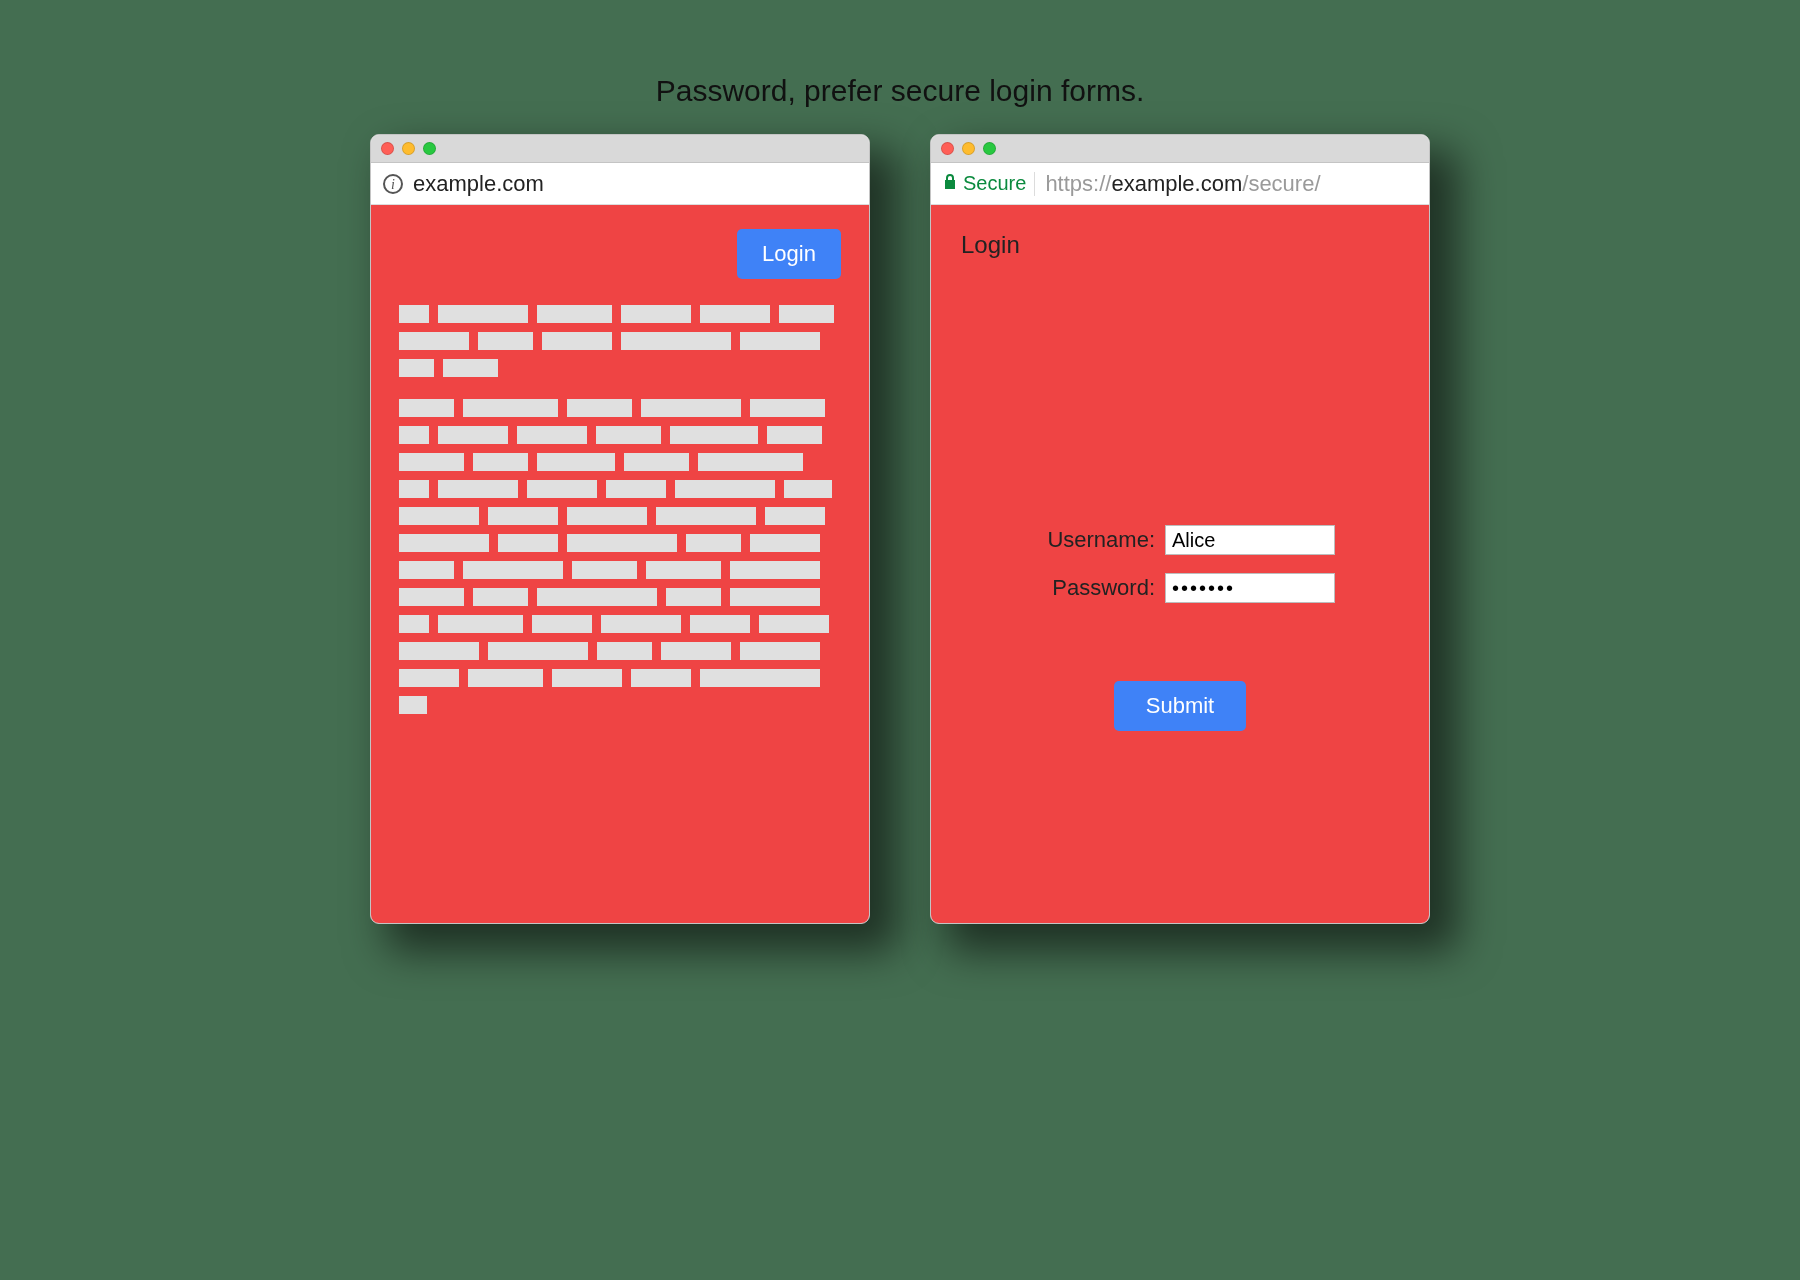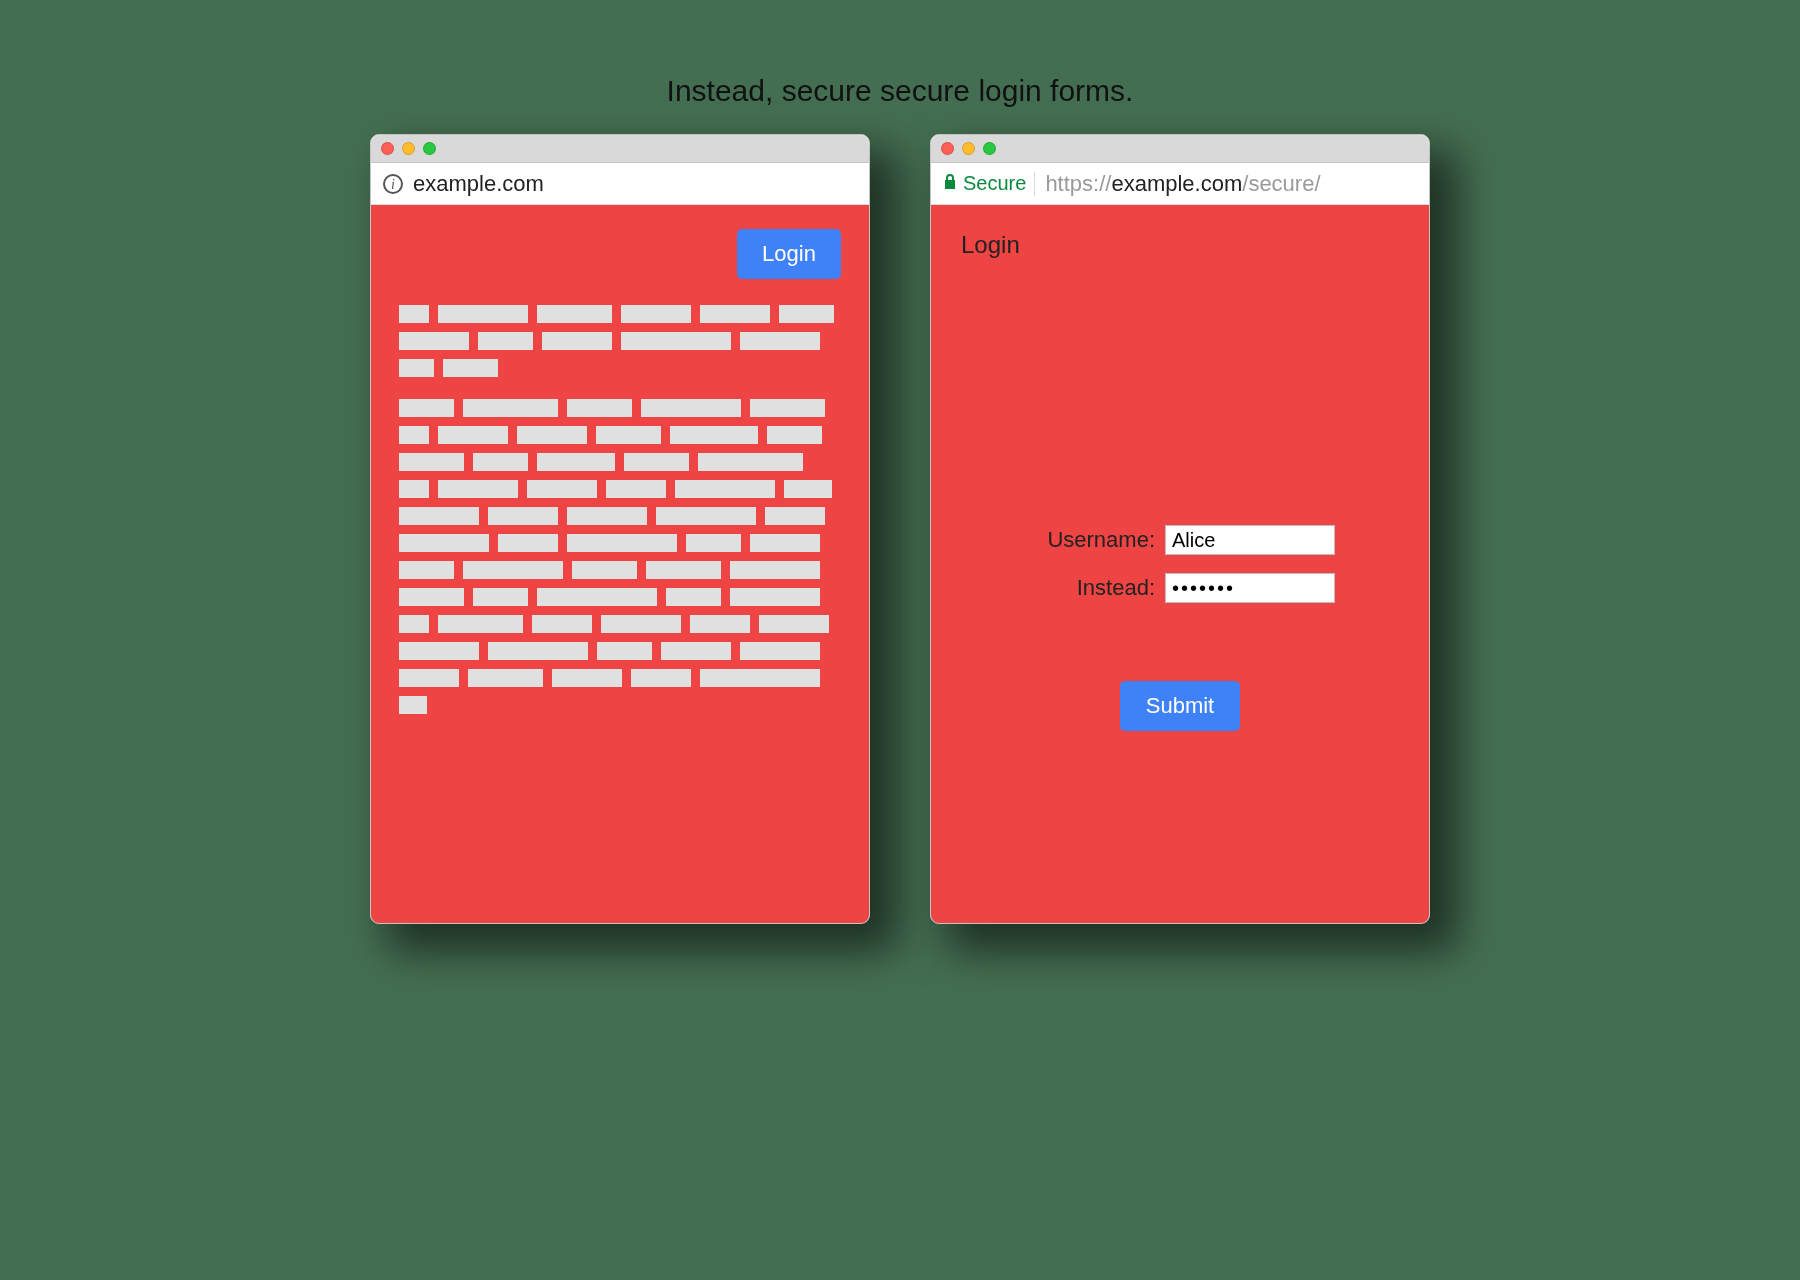--- a/index.html
+++ b/index.html
@@ -148,33 +148,33 @@
     font-size: 20px;
     padding: 0 6px;
     background: #fff;
   }
   .form-row input[type="password"] {
     letter-spacing: 2px;
     font-family: Arial, sans-serif;
   }
   .submit-btn {
     margin-top: 60px;
-    width: 120px; height: 50px;
+    width: 132px; height: 50px;
     background: #3f82f7;
     color: #fff;
     border: none;
     border-radius: 5px;
     font-size: 22px;
   }
 </style>
 </head>
 <body>
 
 <div class="stage">
-  <div class="caption">Instead, secure secure login forms.</div>
+  <div class="caption">Password, prefer secure login forms.</div>
 
   <div class="panels">
 
     <div class="browser-window">
       <div class="titlebar">
         <div class="tl-dot tl-red"></div>
         <div class="tl-dot tl-yellow"></div>
         <div class="tl-dot tl-green"></div>
       </div>
       <div class="addrbar">
@@ -283,21 +283,21 @@
         </span>
       </div>
       <div class="page">
         <div class="rp-title">Login</div>
         <div class="login-form">
           <div class="form-row">
             <label>Username:</label>
             <input type="text" value="Alice" style="">
           </div>
           <div class="form-row">
-            <label>Instead:</label>
+            <label>Password:</label>
             <input type="password" value="•••••••" style="">
           </div>
           <button class="submit-btn">Submit</button>
         </div>
       </div>
     </div>
 
   </div>
 </div>
 

